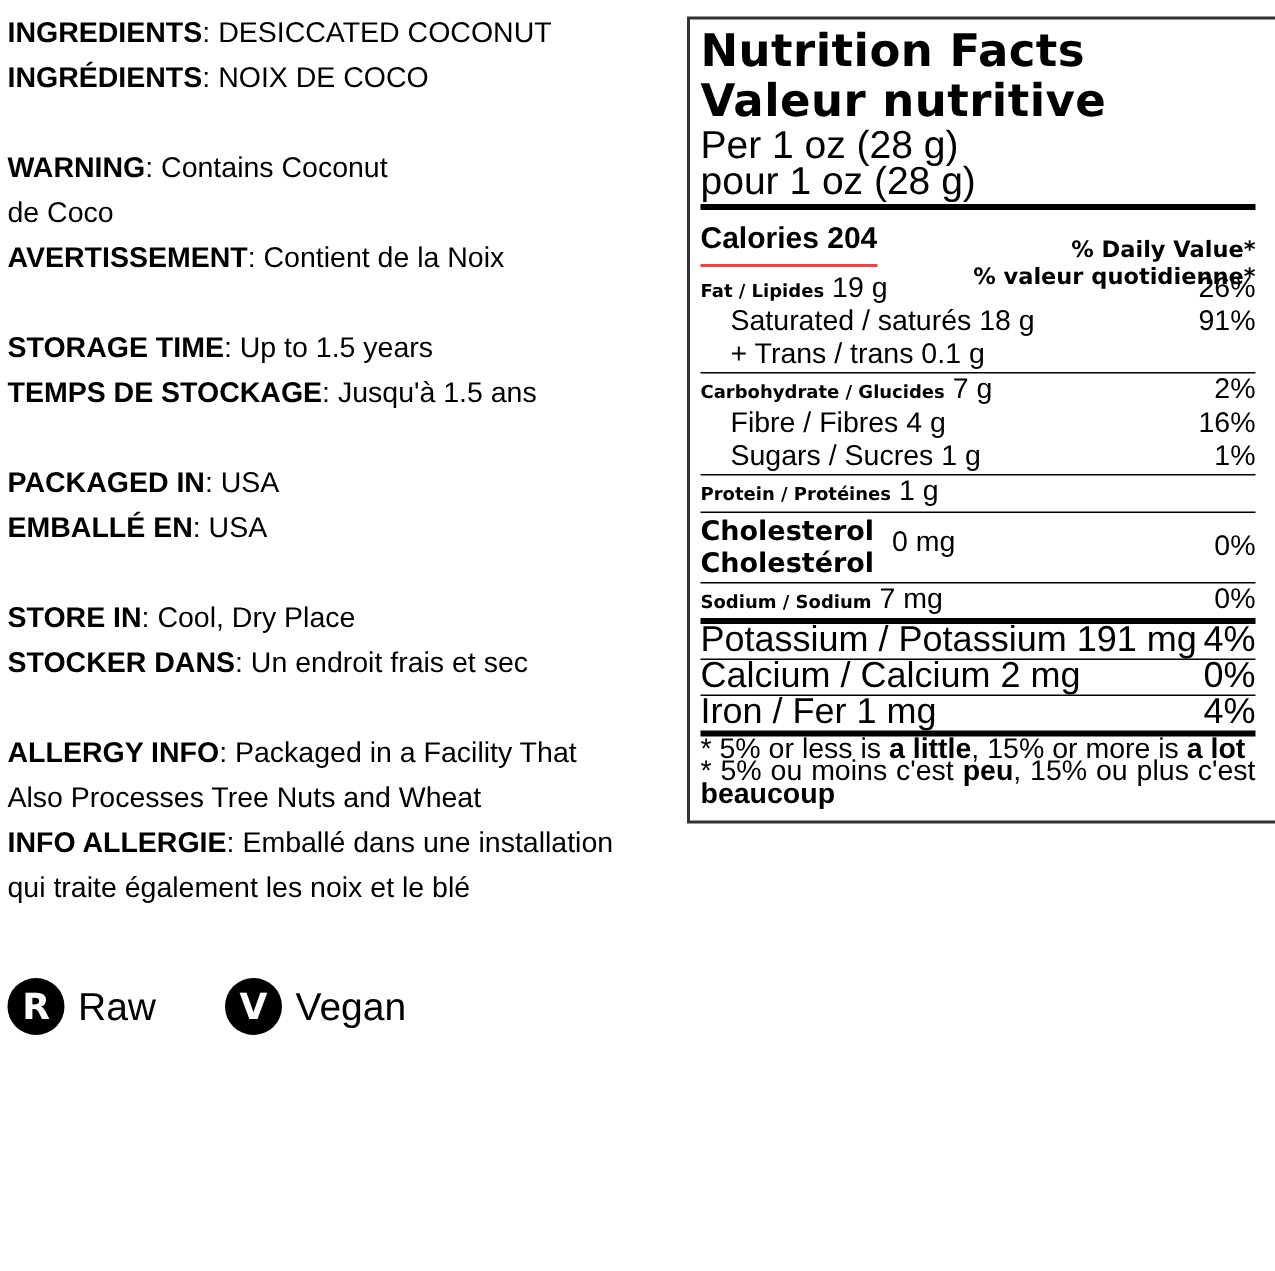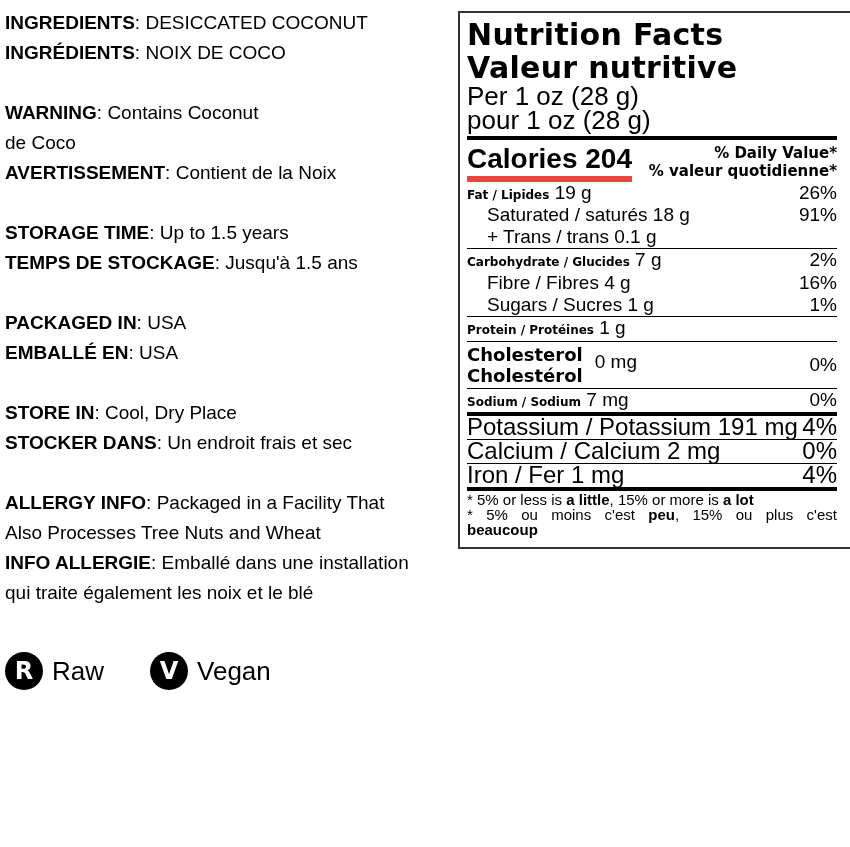--- a/index.html
+++ b/index.html
@@ -22,36 +22,36 @@
 
   
   .nf { position: absolute; left: 458px; top: 11px; width: 381px; height: 534px;
         border: 2px solid #333; padding: 0 6px 0 7px; box-sizing: content-box; }
   .nf-inner { position: relative; width: 370px; }
   .nf-title { font-family: "DejaVu Sans", sans-serif; font-weight: 900; font-size: 30px;
               line-height: 33px; letter-spacing: 0.3px; margin-top: 5px; }
   .nf-serving { font-size: 26px; line-height: 24px; }
   .rule-thick { height: 0; border-top: 4px solid #000; margin-top: 4px; }
   .cal-row { position: relative; height: 42px; }
-  .cal-label { position: absolute; left: 0; top: 4px; font-size: 28px; line-height: 30px;
-               font-weight: bold; padding-bottom: 2px; border-bottom: 6px solid #ef4444; }
-  .dv-head { position: absolute; right: 0; top: 4px; text-align: right; font-weight: bold;
+  .cal-label { position: absolute; left: 0; top: 4px; font-size: 20px; line-height: 30px;
+               font-weight: bold; padding-bottom: 2px; border-bottom: 2px solid #ef4444; }
+  .dv-head { position: absolute; right: 0; top: 17px; text-align: right; font-weight: bold;
              font-size: 15px; line-height: 18px; font-family: "DejaVu Sans", sans-serif; }
   .row { display: flex; justify-content: space-between; align-items: baseline;
          font-size: 19px; line-height: 22px; height: 22px; white-space: nowrap; }
   .row .bold { font-weight: 900; font-family: "DejaVu Sans", sans-serif; font-size: 12px; }
   .row.sub { padding-left: 20px; }
   .bt { border-top: 1px solid #000; gap: 31px; }
   .bt2 { border-top: 4px solid #000; }
   .chol { display: flex; justify-content: space-between; align-items: center; height: 46px; border-top: 1px solid #000; }
   .chol .names { font-weight: 900; font-family: "DejaVu Sans", sans-serif; font-size: 18px; line-height: 21px; }
   .chol .amt { font-size: 19px; margin-left: 12px; margin-top: -6px; flex: 1; }
   .chol .pct { font-size: 19px; }
   .row.minor { font-size: 24px; line-height: 22px; height: 23px; }
-  .foot { border-top: 4px solid #000; font-size: 15px; line-height: 15px; padding-top: 1px; }
+  .foot { border-top: 4px solid #000; font-size: 19px; line-height: 15px; padding-top: 1px; }
   .foot .fl { white-space: nowrap; }
   .foot .fr { text-align: justify; text-align-last: justify; }
   .foot b { font-weight: bold; }
 </style>
 </head>
 <body>
 
 <div class="info">
   <div class="line"><span class="label">INGREDIENTS</span><span>: DESICCATED COCONUT</span></div>
   <div class="line"><span class="label">INGRÉDIENTS</span><span>: NOIX DE COCO</span></div>

